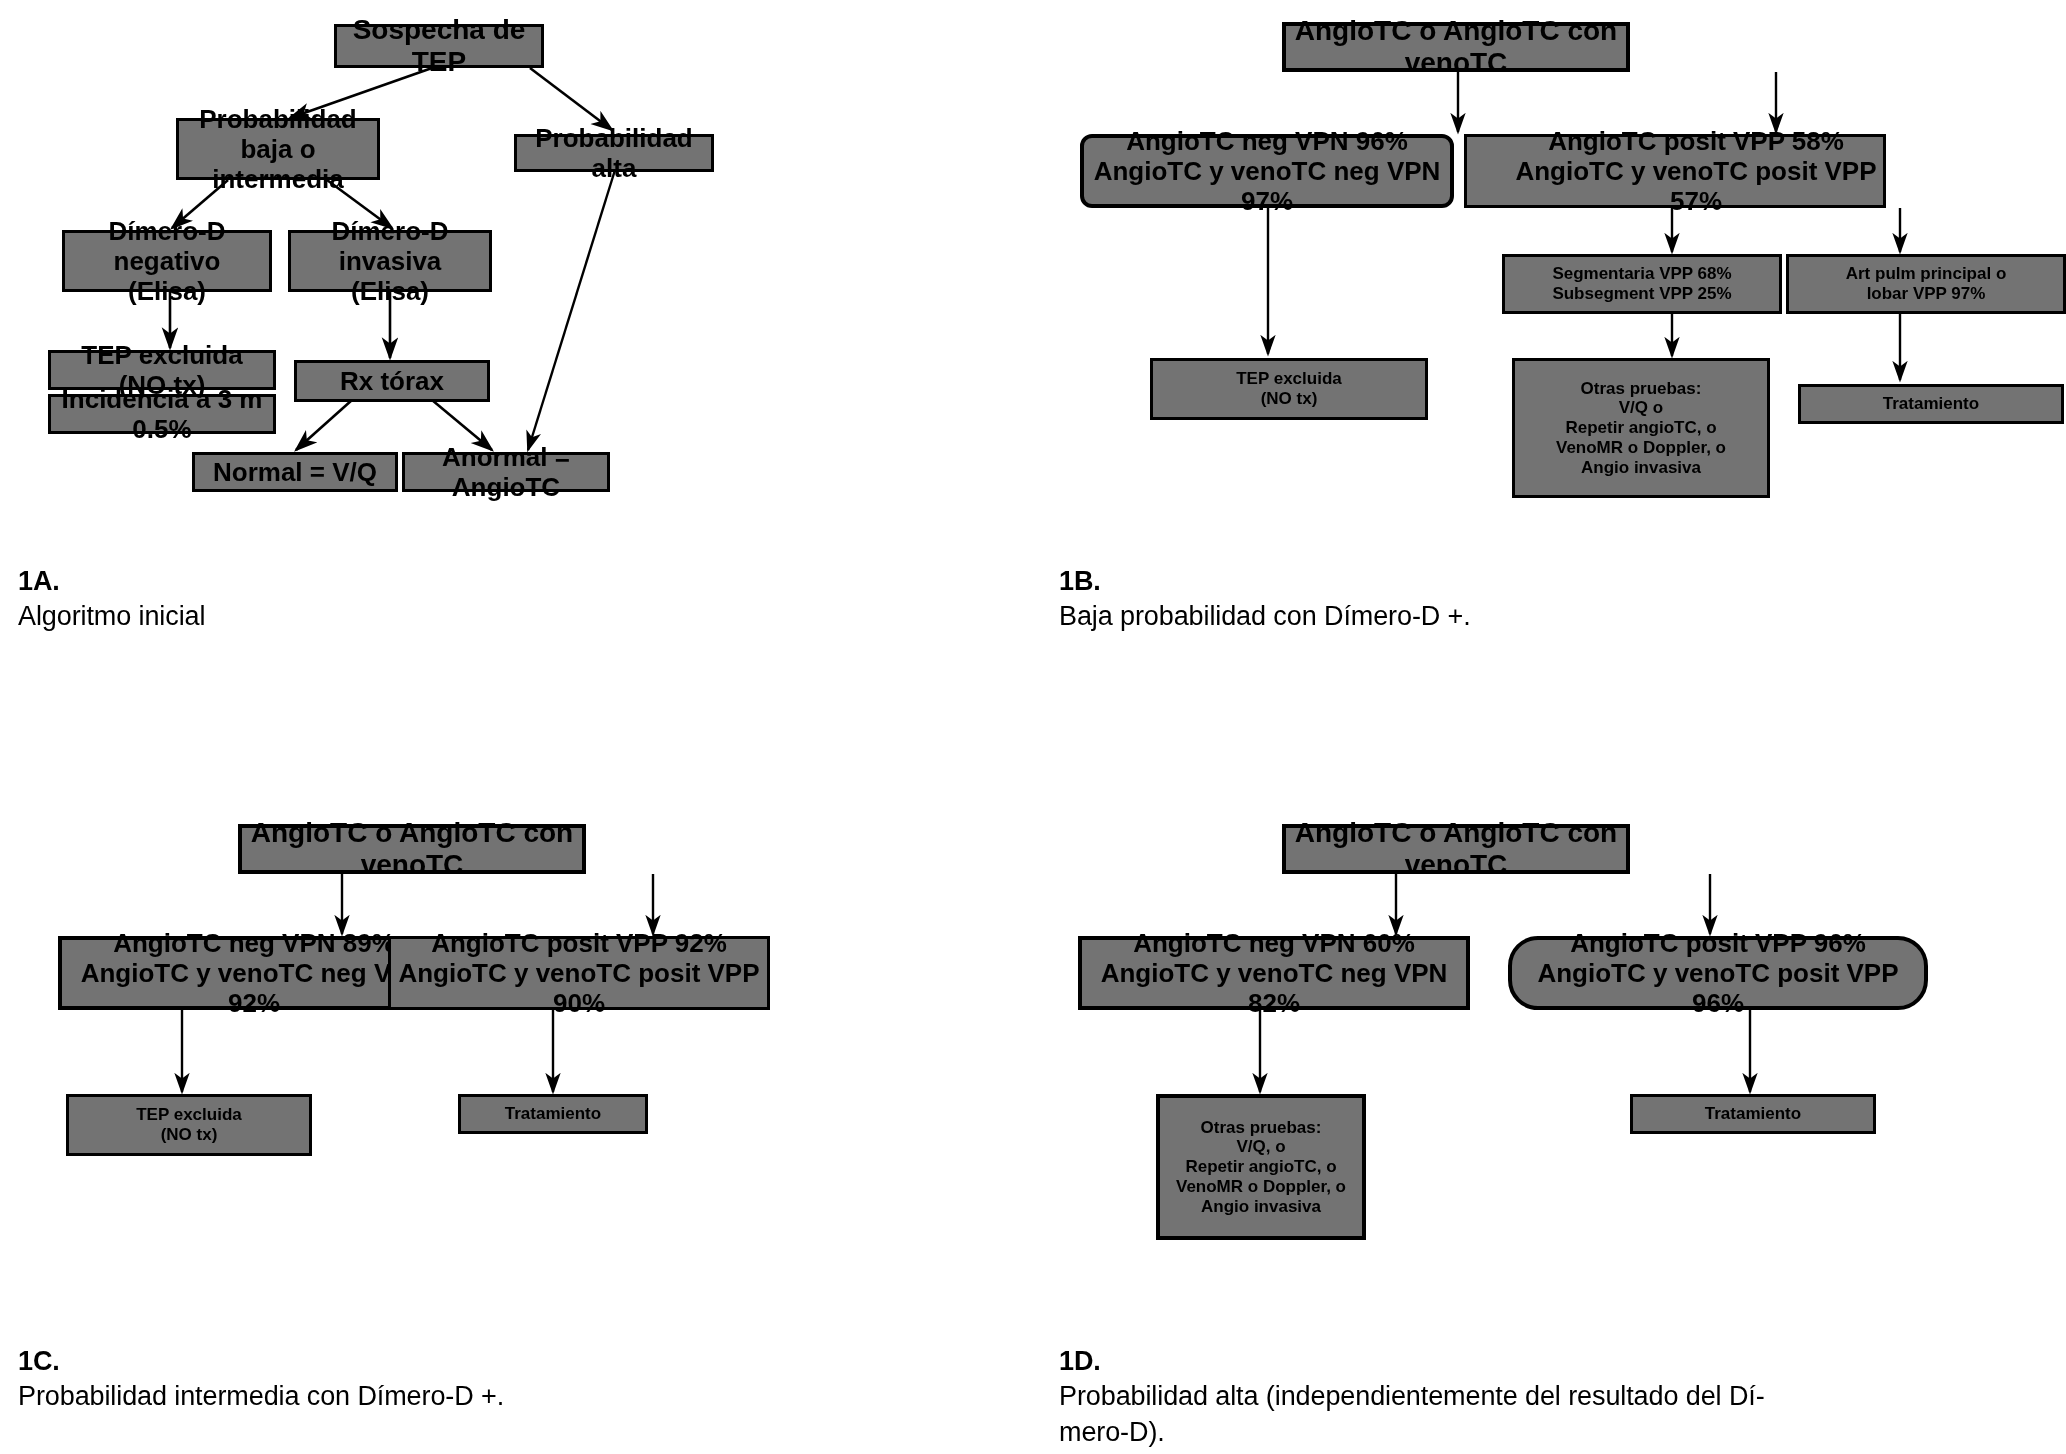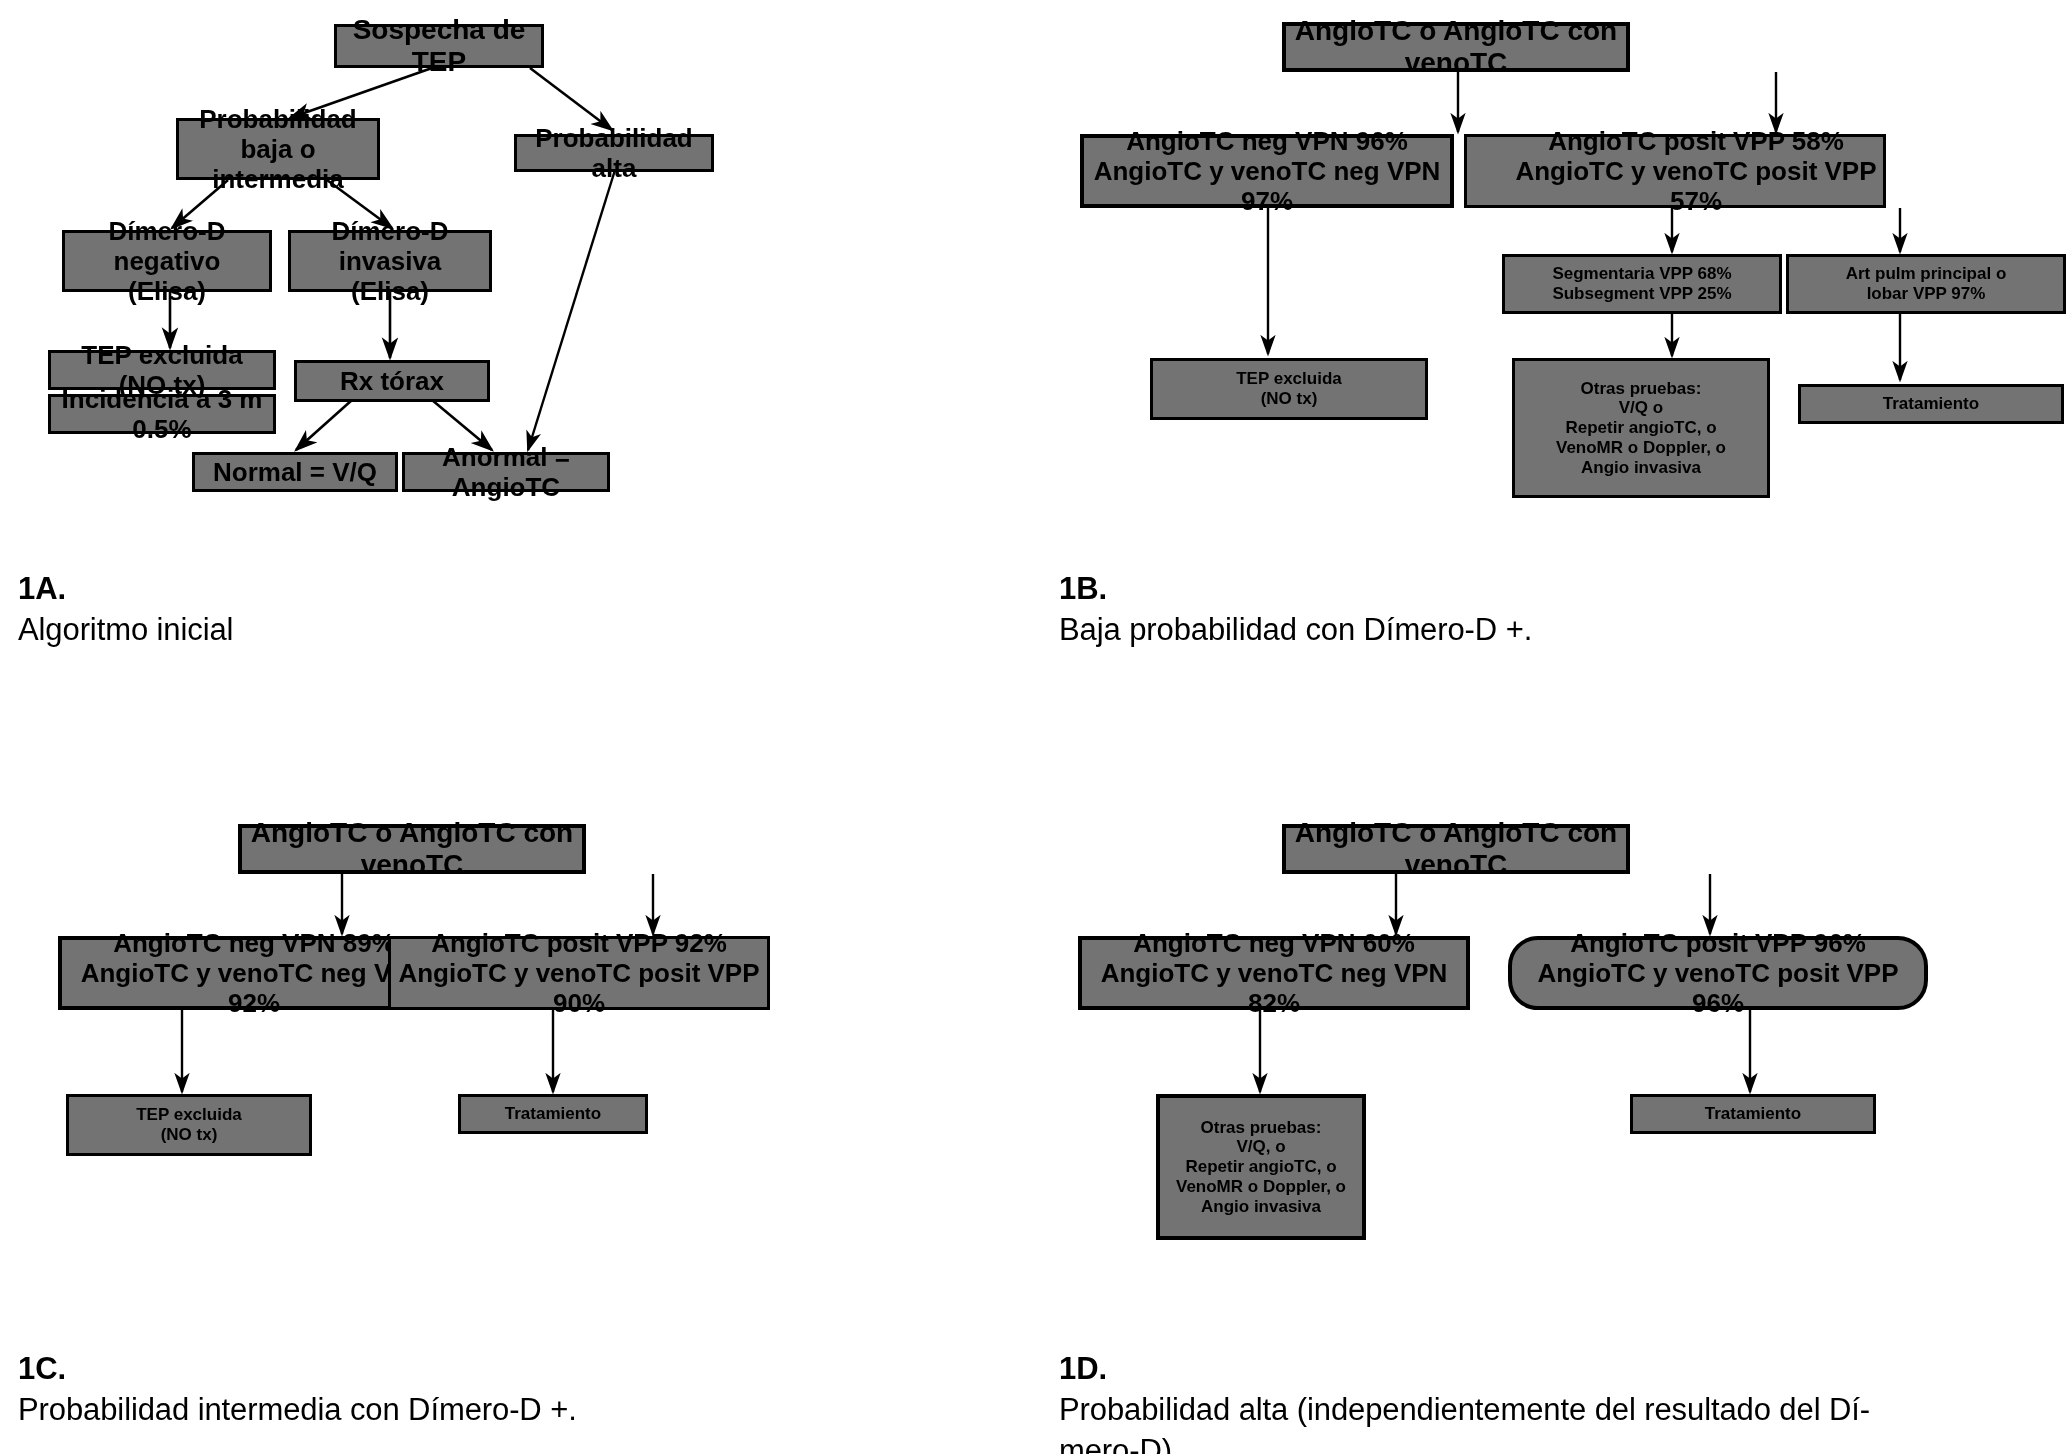--- a/index.html
+++ b/index.html
@@ -28,21 +28,21 @@
     justify-content: center;
     text-align: center;
     font-weight: bold;
     line-height: 1.16;
     padding: 2px 6px;
     white-space: pre-line;
   }
   .node.heavy { border-width: 4px; }
   .caption {
     position: absolute;
-    font-size: 31px;
+    font-size: 27px;
     font-weight: normal;
     line-height: 1.32;
     letter-spacing: -0.1px;
     white-space: pre-line;
   }
   .caption b {
     font-weight: bold;
   }
   svg.edges {
     position: absolute;
@@ -191,21 +191,21 @@
       <path d="M208,208 L208,354"></path>
       <path d="M612,208 L612,252"></path>
       <path d="M840,208 L840,252"></path>
       <path d="M612,314 L612,356"></path>
       <path d="M840,314 L840,380"></path>
     </g>
   </svg>
 
   <div class="node heavy fs28" style="left:222px; top:22px; width:348px; height:50px;">AngioTC o AngioTC con venoTC</div>
 
-  <div class="node heavy fs26" style="left:20px; top:134px; width:374px; height:74px;">AngioTC neg VPN 96%
+  <div class="node heavy fs26" style="left:20px; top:134px; width:374px; height:74px;border-radius:12px;">AngioTC neg VPN 96%
 AngioTC y venoTC neg VPN 97%</div>
 
   <div class="node fs26" style="left:404px; top:134px; width:422px; height:74px;padding-left:48px;">AngioTC posit VPP 58%
 AngioTC y venoTC posit VPP 57%</div>
 
   <div class="node fs25" style="left:442px; top:254px; width:280px; height:60px;">Segmentaria VPP 68%
 Subsegment VPP 25%</div>
 
   <div class="node fs25" style="left:726px; top:254px; width:280px; height:60px;">Art pulm principal o
 lobar VPP 97%</div>

